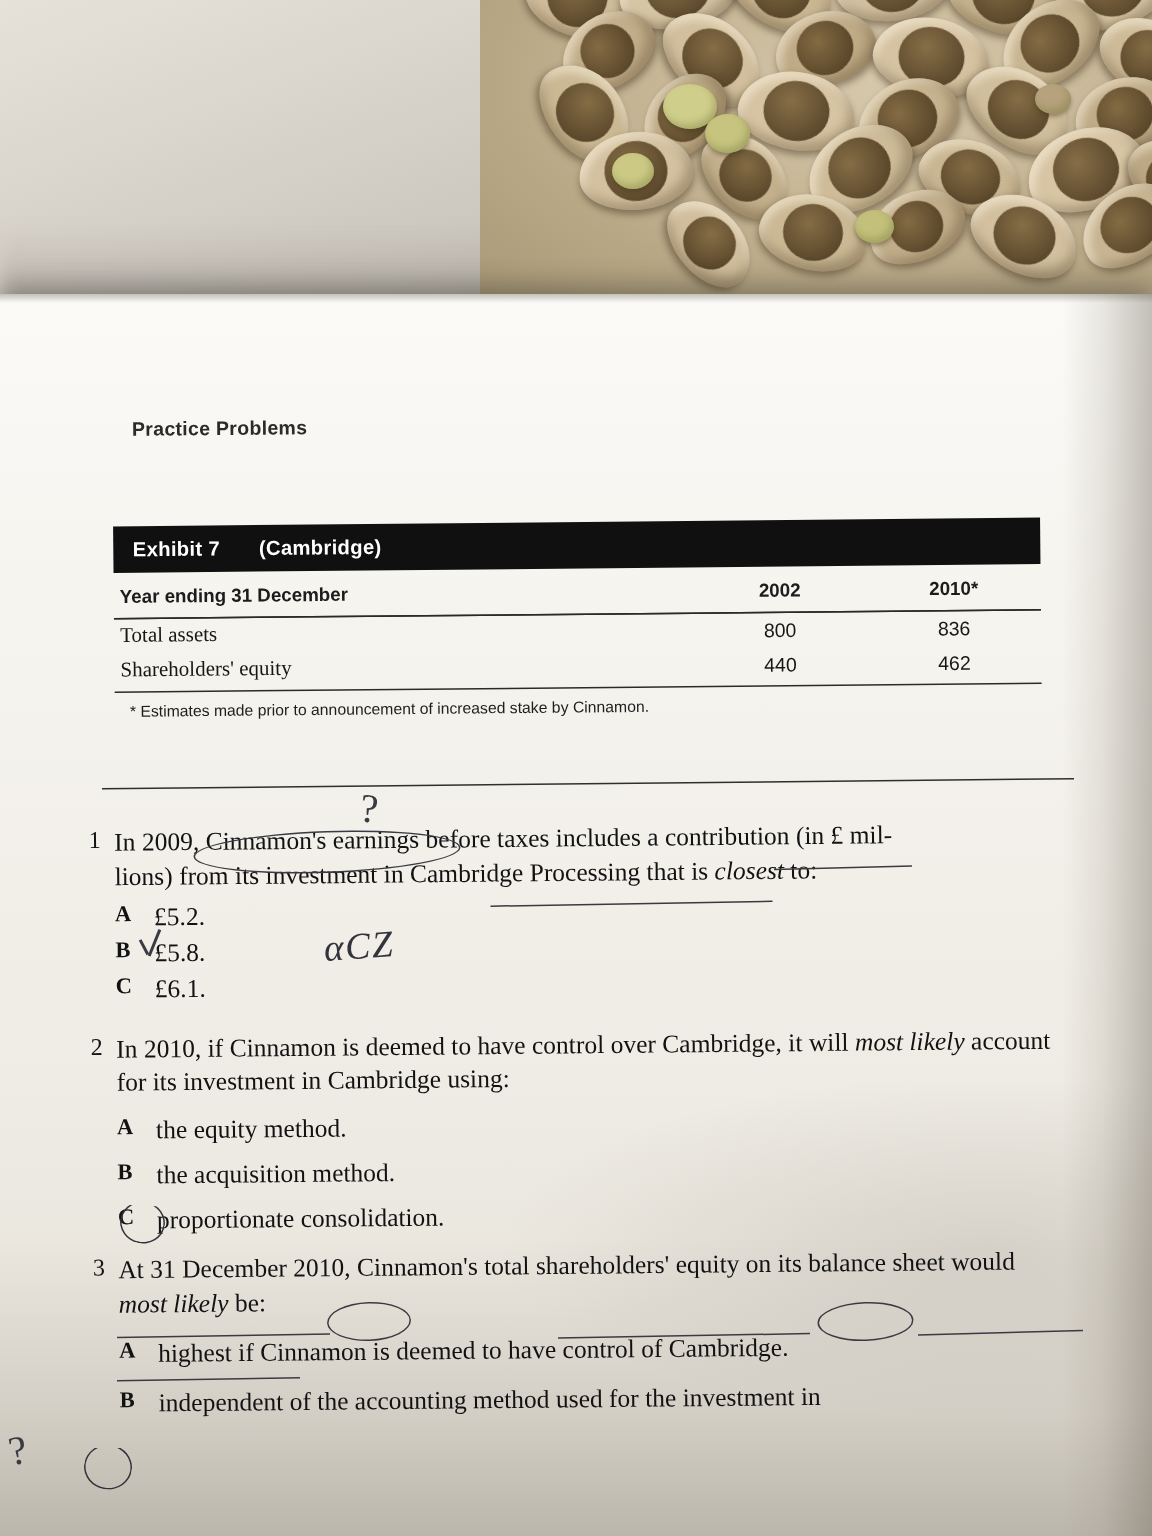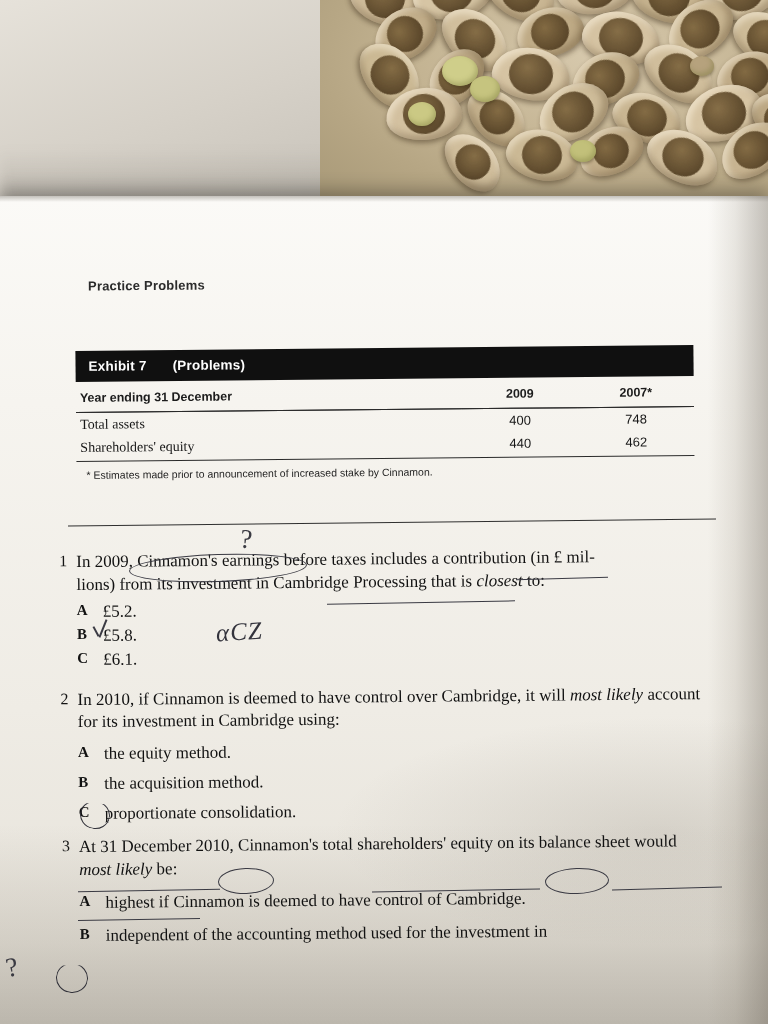--- a/index.html
+++ b/index.html
@@ -345,35 +345,35 @@
     <div class="page-edge-top"></div>
     <div class="page-shade-mid"></div>
     <div class="page-shade-bottom"></div>
     <div class="page-curl-right"></div>
 
     <div class="running-head">Practice Problems</div>
 
     <div class="exhibit">
       <div class="exhibit-bar">
         <span>Exhibit 7</span>
-        <span class="cont">(Problems)</span>
+        <span class="cont">(Cambridge)</span>
       </div>
       <table class="ex-table">
         <thead>
           <tr>
             <th>Year ending 31 December</th>
-            <th class="num">2009</th>
-            <th class="num">2007*</th>
+            <th class="num">2002</th>
+            <th class="num">2010*</th>
           </tr>
         </thead>
         <tbody>
           <tr>
             <td>Total assets</td>
-            <td class="num">400</td>
-            <td class="num">748</td>
+            <td class="num">800</td>
+            <td class="num">836</td>
           </tr>
           <tr>
             <td>Shareholders' equity</td>
             <td class="num">440</td>
             <td class="num">462</td>
           </tr>
         </tbody>
       </table>
       <div class="ex-rule"></div>
       <div class="ex-footnote">* Estimates made prior to announcement of increased stake by Cinnamon.</div>

